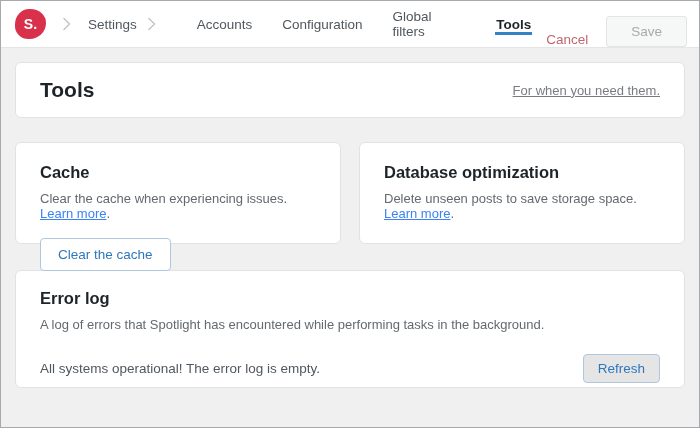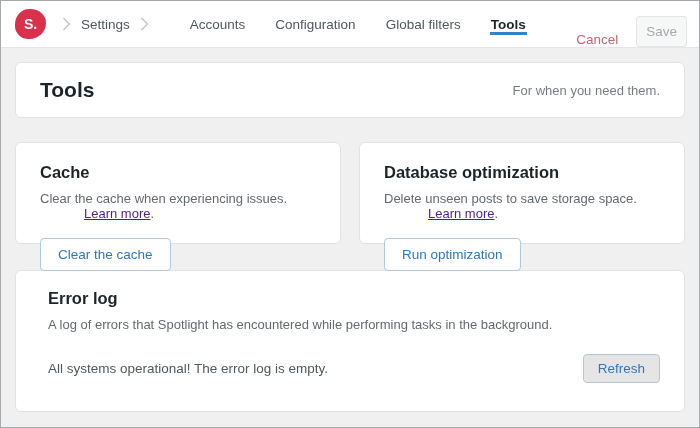--- a/index.html
+++ b/index.html
@@ -30,21 +30,21 @@
     background: #d9304c;
     border-radius: 48% 52% 55% 45% / 52% 48% 55% 45%;
     display: flex; align-items: center; justify-content: center;
     margin: 0 6px 0 2px;
   }
   .logo span {
     color: #fff; font-weight: 700; font-size: 14px; letter-spacing: 0;
   }
   .crumb-chevron { display: flex; align-items: center; padding: 0 10px; }
   .crumb-link {
-    color: #50575e; font-size: 13.5px; text-decoration: none; cursor: pointer;
+    color: #50575e; font-size: 13.5px; text-decoration: none; cursor: pointer; margin-left: 7px;
   }
   .tabs { display: flex; align-items: center; margin-left: 16px; }
   .tab {
     display: flex; align-items: center;
     padding: 0 1px; margin: 0 14px;
     font-size: 13.5px; color: #50575e;
     border-bottom: 3px solid transparent;
     padding-top: 3px;
     cursor: pointer;
   }
@@ -55,59 +55,59 @@
   .topbar-right {
     margin-left: auto; display: flex; align-items: flex-end; gap: 18px;
   }
   .cancel-link {
     color: #c0676f; font-size: 13.5px; cursor: pointer; text-decoration: none;
   }
   .save-btn {
     background: #f6f7f7; color: #a7aaad;
     border: 1px solid #e3e4e6; border-radius: 3px;
     font-size: 13.5px; font-family: inherit;
-    padding: 7px 9px; cursor: default;
+    padding: 7px 24px; cursor: default;
   }
 
   
   .content { padding: 14px; flex: 1; }
   .card {
     background: #fff;
     border: 1px solid #e1e2e4;
     border-radius: 6px;
   }
   .header-card {
     height: 56px;
     display: flex; align-items: center; justify-content: space-between;
     padding: 0 24px;
     margin-bottom: 24px;
   }
   .page-title { font-size: 21px; font-weight: 600; color: #1d2327; }
-  .tagline { font-size: 13px; color: #787c82; }
+  .tagline { font-size: 13px; color: #787c82; text-decoration: underline; }
 
   .cards-row { display: flex; gap: 18px; margin-bottom: 26px; }
   .tool-card {
     flex: 1; height: 102px;
     padding: 20px 24px;
   }
   .card-title { font-size: 16.5px; font-weight: 600; color: #1d2327; }
   .card-desc { font-size: 13px; color: #646970; margin-top: 9px; }
   .card-desc a {
-    color: #4c1d95; text-decoration: underline; cursor: pointer; margin-left: 44px;
+    color: #3b82f6; text-decoration: underline; cursor: pointer;
   }
   .outline-btn {
     display: inline-block;
     background: #fff; color: #2e77bd;
     border: 1px solid #b0c8de; border-radius: 4px;
     font-size: 13.5px; font-family: inherit;
     padding: 8px 17px; margin-top: 17px;
     cursor: pointer;
   }
 
-  .error-card { padding: 18px 24px 16px 32px; height: 142px; }
+  .error-card { padding: 18px 24px 16px 24px; height: 118px; }
   .status-row {
     margin-top: 22px;
     display: flex; align-items: center; justify-content: space-between;
   }
   .status-text { font-size: 13.5px; color: #50575e; text-align: right; }
   .refresh-btn {
     background: #e5e5e5; color: #2e77bd;
     border: 1px solid #b0c8de; border-radius: 4px;
     font-size: 13.5px; font-family: inherit;
     padding: 6px 14px; margin-top: 0;
@@ -159,21 +159,20 @@
 
       <section class="card tool-card">
         <h2 class="card-title">Cache</h2>
         <p class="card-desc"><span>Clear the cache when experiencing issues.</span> <a>Learn more</a><span>.</span></p>
         <button class="outline-btn">Clear the cache</button>
       </section>
 
       <section class="card tool-card">
         <h2 class="card-title">Database optimization</h2>
         <p class="card-desc"><span>Delete unseen posts to save storage space.</span> <a>Learn more</a><span>.</span></p>
-        <button class="outline-btn">Run optimization</button>
       </section>
 
     </div>
 
     <section class="card error-card">
       <h2 class="card-title">Error log</h2>
       <p class="card-desc">A log of errors that Spotlight has encountered while performing tasks in the background.</p>
       <div class="status-row">
         <span class="status-text">All systems operational! The error log is empty.</span>
         <button class="outline-btn refresh-btn">Refresh</button>

